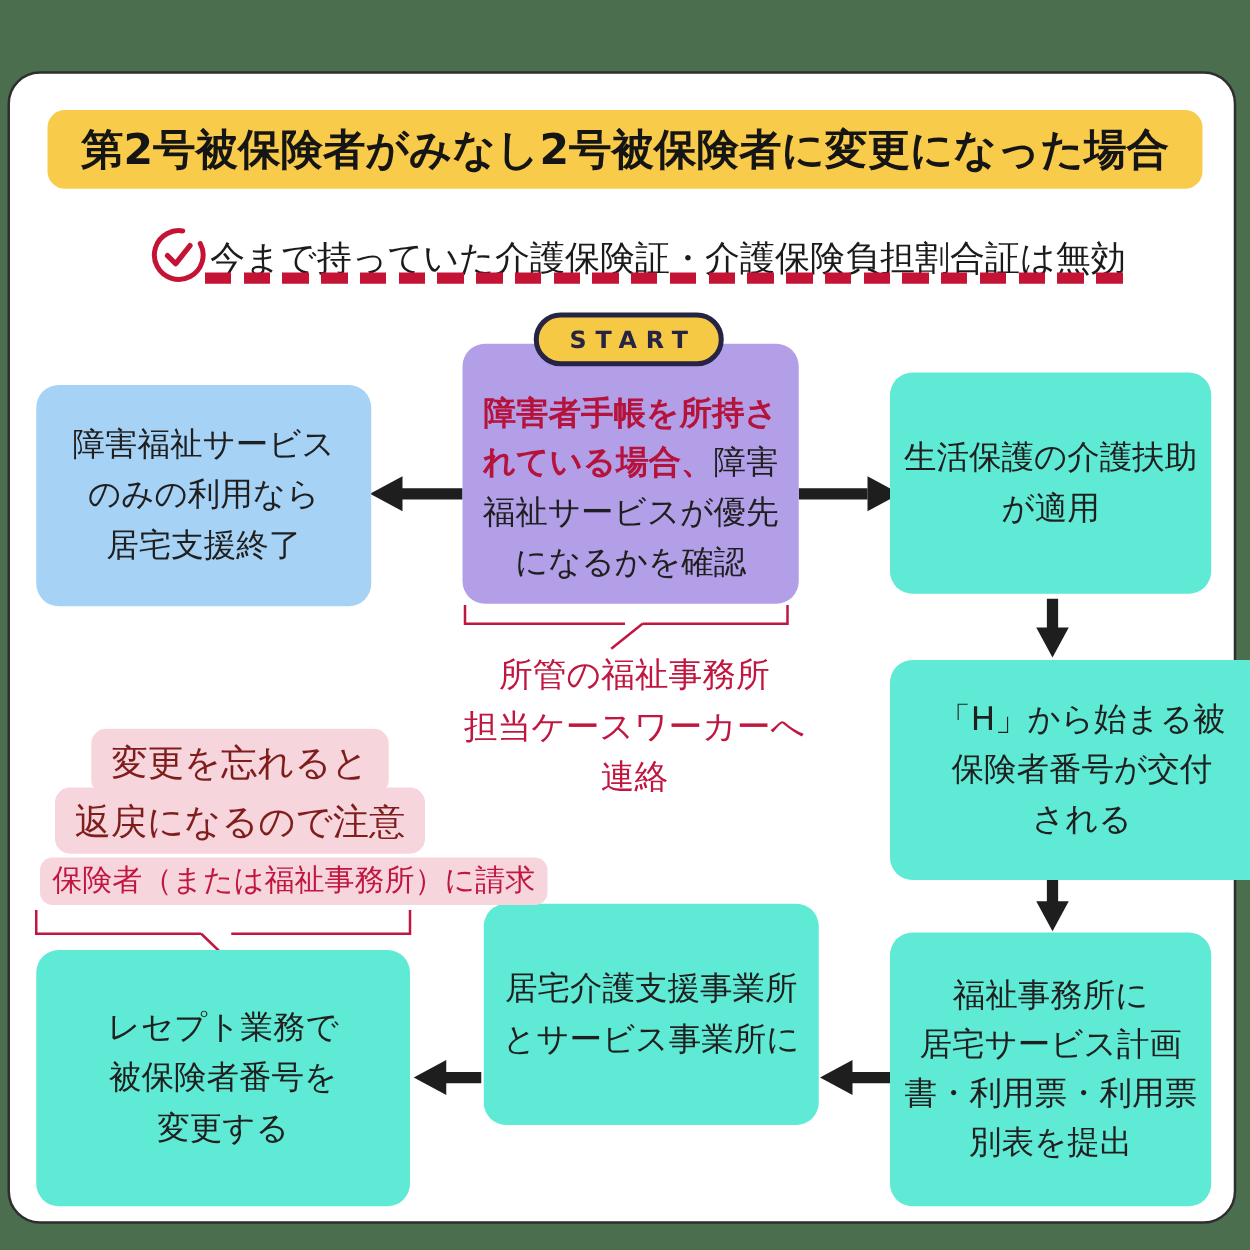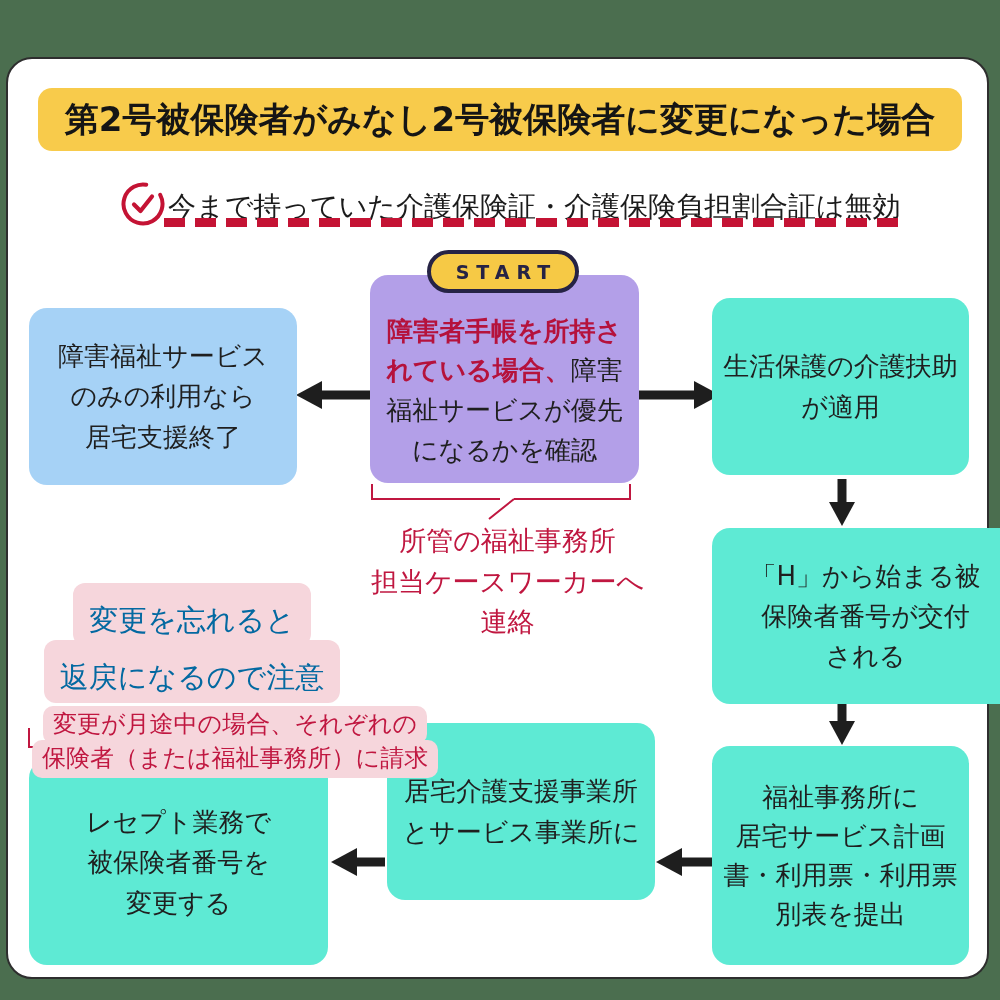--- a/index.html
+++ b/index.html
@@ -32,21 +32,21 @@
   .welfare{left:704px;top:239px;width:257px;height:177px;}
   .hnumber{left:704px;top:469px;width:307px;height:176px;}
   .submit{left:704px;top:687px;width:257px;height:219px;line-height:1.5;}
   .ticket{left:379px;top:664px;width:268px;height:177px;}
   .receipt{left:21px;top:701px;width:299px;height:205px;}
   
   .caseworker{position:absolute;left:347px;top:462px;width:305px;text-align:center;color:#C01740;
               font-size:27px;line-height:1.5;z-index:2;}
   .warning{position:absolute;left:12px;top:524px;width:430px;z-index:2;}
   .warn-big-wrap{width:344px;display:flex;flex-direction:column;align-items:center;}
-  .hl-big{background:#F6D6DC;border-radius:12px;padding:18px 16px 5px;font-size:29px;color:#0369a1;
+  .hl-big{background:#F6D6DC;border-radius:12px;padding:8px 16px 5px;font-size:29px;color:#7f1d1d;
           margin-bottom:-6px;white-space:nowrap;}
   .warn-small-wrap{width:430px;display:flex;flex-direction:column;align-items:center;margin-top:9px;}
   .hl-small{background:#F6D6DC;border-radius:10px;padding:2px 10px 4px;font-size:24px;color:#C01740;
             margin-bottom:-4px;white-space:nowrap;}
   
   .overlay{position:absolute;left:0;top:0;width:979px;height:918px;z-index:1;pointer-events:none;}
   .arrow-line{stroke:#1E1E1E;stroke-width:9;}
   .arrow-head{fill:#1E1E1E;}
   .red-bracket{stroke:#C01740;stroke-width:2;fill:none;}
 </style>
@@ -141,19 +141,18 @@
       <div>担当ケースワーカーへ</div>
       <div>連絡</div>
     </div>
 
     <div class="warning">
       <div class="warn-big-wrap">
         <span class="hl-big">変更を忘れると</span>
         <span class="hl-big">返戻になるので注意</span>
       </div>
       <div class="warn-small-wrap">
-        <span class="hl-small">変更が月途中の場合、それぞれの</span>
         <span class="hl-small">保険者（または福祉事務所）に請求</span>
       </div>
     </div>
 
   </div>
 </div>
 
 </body></html>

